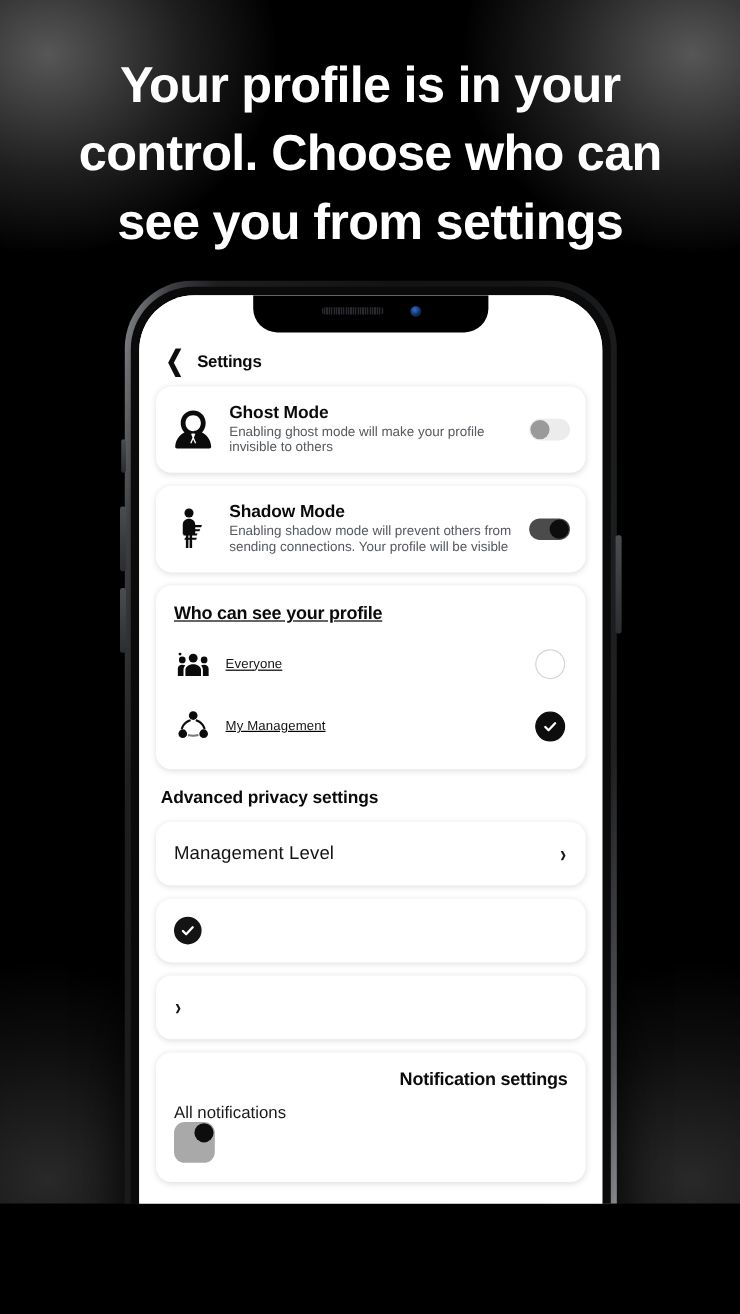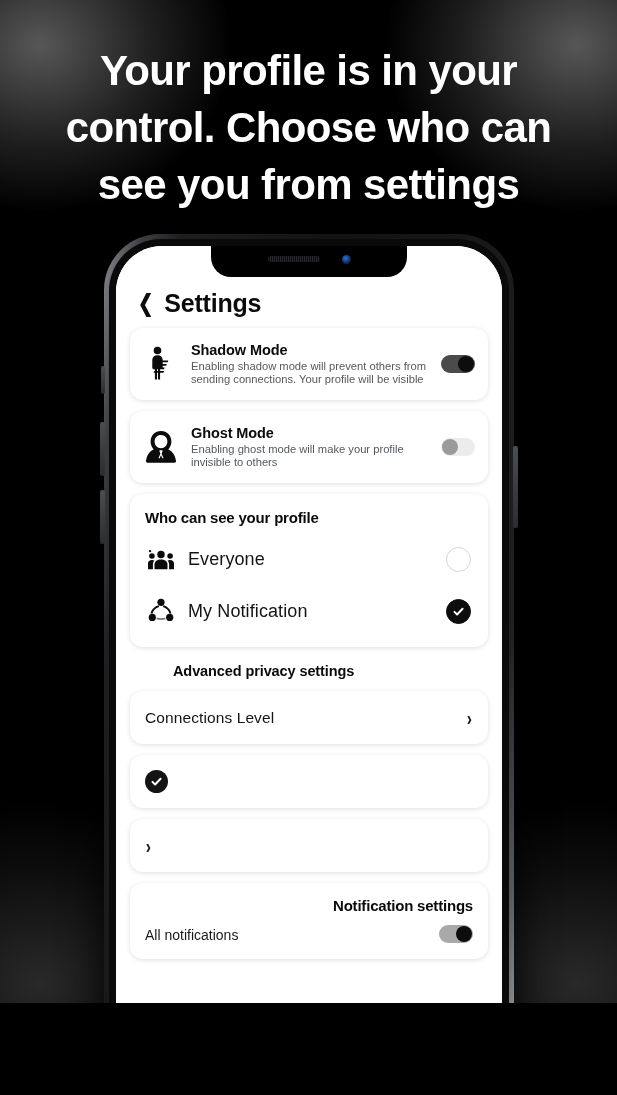--- a/index.html
+++ b/index.html
@@ -149,21 +149,21 @@
     padding: 43px 0 10px 6px;
   }
   #nav .chev {
     font-size: 23px;
     line-height: 1;
     color: #0d0d0d;
     font-weight: 700;
     transform: scaleX(0.8);
   }
   #nav-title {
-    font-size: 25px;
+    font-size: 14px;
     font-weight: 700;
     color: #0b0b0b;
     letter-spacing: -0.2px;
   }
 
   .card {
     background: #ffffff;
     border-radius: 13px;
     box-shadow: 0 1px 5px rgba(0,0,0,0.13);
     margin-bottom: 11px;
@@ -213,21 +213,21 @@
     border-radius: 50%;
   }
   .toggle.off { background: #ececec; }
   .toggle.off .knob { left: 1px; background: #9a9a9a; }
   .toggle.on  { background: #4b4b4b; }
   .toggle.on  .knob { right: 1px; background: #0d0d0d; }
   .toggle.on-light { background: #a9a9a9; }
   .toggle.on-light .knob { right: 1px; background: #0d0d0d; }
 
   
-  #who-card { padding: 15px 15px 16px 15px; margin-bottom: 13px; }
+  #who-card { padding: 15px 15px 16px 15px; margin-bottom: 13px; text-decoration: underline; }
   #who-title {
     font-size: 15px;
     font-weight: 700;
     color: #0b0b0b;
     margin-bottom: 14px;
     letter-spacing: -0.2px;
   }
   .opt-row {
     display: flex;
     align-items: center;
@@ -236,41 +236,41 @@
     margin-bottom: 12px;
   }
   .opt-row:last-child { margin-bottom: 0; }
   .opt-icon {
     width: 28px; flex: 0 0 28px;
     display: flex; align-items: center; justify-content: center;
     color: #000;
   }
   .opt-label {
     flex: 1 1 auto;
-    font-size: 18px;
+    font-size: 11px;
     color: #141414;
     letter-spacing: 0.1px;
   }
   .radio {
     width: 25px; height: 25px;
     flex: 0 0 25px;
     border-radius: 50%;
     border: 1.6px solid #d5d5d5;
     background: #fff;
   }
   .radio.checked {
     border-color: #0d0d0d;
     background: #0d0d0d;
     display: flex; align-items: center; justify-content: center;
   }
   .radio.checked svg { display: block; }
   .radio:not(.checked) svg { display: none; }
 
   
-  #adv-head { padding: 3px 4px 9px 4px; margin-left: 39px; }
+  #adv-head { padding: 3px 4px 9px 4px; }
   #adv-title {
     font-size: 14.5px;
     font-weight: 700;
     color: #0b0b0b;
     margin-bottom: 3px;
     letter-spacing: -0.1px;
   }
   #adv-desc {
     font-size: 11.8px;
     line-height: 14px;
@@ -308,21 +308,21 @@
   
   #notif-card { padding: 14px 15px 16px 15px; margin-bottom: 0; }
   #notif-title {
     font-size: 15px;
     font-weight: 700;
     color: #0b0b0b;
     margin-bottom: 11px;
     letter-spacing: -0.2px;
     text-align: right;
   }
-  #notif-row { display: flex; align-items: flex-end; }
+  #notif-row { display: flex; align-items: flex-start; flex-direction: column; }
   #notif-label {
     flex: 1 1 auto;
     font-size: 14px;
     color: #1a1a1a;
   }
 </style>
 </head>
 <body>
 
 <div id="stage">
@@ -346,54 +346,54 @@
         <div id="notch">
           <div id="speaker"></div>
           <div id="camera"></div>
         </div>
 
         <div id="app">
 
           <div id="nav">
             <span class="chev">❮</span>
             <span id="nav-title">Settings</span>
+          </div>
+
+          <div class="card">
+            <div class="mode-row">
+              <div class="mode-icon">
+                <svg width="32" height="34" viewBox="0 0 32 34" fill="#0b0b0b">
+                  <path d="M16 1C9.9 1 5.6 5.6 5.6 11.6c0 3.1 1.2 5.9 3.1 7.8C4.4 21.3 1.5 25.6 1 31c-.1.9.6 1.7 1.5 1.7h27c.9 0 1.6-.8 1.5-1.7-.5-5.4-3.4-9.7-7.7-11.6 1.9-1.9 3.1-4.7 3.1-7.8C26.4 5.6 22.1 1 16 1zm0 4.1c3.8 0 6.4 2.9 6.4 6.5S19.8 18.3 16 18.3s-6.4-2.9-6.4-6.7S12.2 5.1 16 5.1z"></path>
+                  <path d="M16 20.2c-1 0-1.8.3-1.8.3l1.2 3.2-1.9 4.4 1 .5 1.5-3.3 1.5 3.3 1-.5-1.9-4.4 1.2-3.2s-.8-.3-1.8-.3z" fill="#ffffff"></path>
+                </svg>
+              </div>
+              <div class="mode-text">
+                <div class="mode-title">Ghost Mode</div>
+                <div class="mode-desc">Enabling ghost mode will make your profile invisible to others</div>
+              </div>
+              <div class="toggle off">
+                <div class="knob"></div>
+              </div>
+            </div>
           </div>
 
           <div class="card">
             <div class="mode-row">
               <div class="mode-icon">
                 <svg width="32" height="36" viewBox="0 0 32 36" fill="#0b0b0b">
                   <circle cx="12.5" cy="4.5" r="3.8"></circle>
                   <path d="M12.5 9.2c-3 0-5.2 2-5.2 4.9v8.3h2.6v11.2h2.1V22.4h1v11.2h2.1V22.4h2.6v-8.3c0-2.9-2.2-4.9-5.2-4.9z"></path>
                   <path d="M17.8 14.6h11.4v1.7H17.8zM15.6 18.1h13.6v1.7H15.6zM17.2 21.6h11.2v1.7H17.2zM19.4 25.1h9.8v1.7h-9.8z" transform="skewX(-22)"></path>
                 </svg>
               </div>
               <div class="mode-text">
                 <div class="mode-title">Shadow Mode</div>
                 <div class="mode-desc">Enabling shadow mode will prevent others from sending connections. Your profile will be visible</div>
               </div>
               <div class="toggle on">
-                <div class="knob"></div>
-              </div>
-            </div>
-          </div>
-
-          <div class="card">
-            <div class="mode-row">
-              <div class="mode-icon">
-                <svg width="32" height="34" viewBox="0 0 32 34" fill="#0b0b0b">
-                  <path d="M16 1C9.9 1 5.6 5.6 5.6 11.6c0 3.1 1.2 5.9 3.1 7.8C4.4 21.3 1.5 25.6 1 31c-.1.9.6 1.7 1.5 1.7h27c.9 0 1.6-.8 1.5-1.7-.5-5.4-3.4-9.7-7.7-11.6 1.9-1.9 3.1-4.7 3.1-7.8C26.4 5.6 22.1 1 16 1zm0 4.1c3.8 0 6.4 2.9 6.4 6.5S19.8 18.3 16 18.3s-6.4-2.9-6.4-6.7S12.2 5.1 16 5.1z"></path>
-                  <path d="M16 20.2c-1 0-1.8.3-1.8.3l1.2 3.2-1.9 4.4 1 .5 1.5-3.3 1.5 3.3 1-.5-1.9-4.4 1.2-3.2s-.8-.3-1.8-.3z" fill="#ffffff"></path>
-                </svg>
-              </div>
-              <div class="mode-text">
-                <div class="mode-title">Ghost Mode</div>
-                <div class="mode-desc">Enabling ghost mode will make your profile invisible to others</div>
-              </div>
-              <div class="toggle off">
                 <div class="knob"></div>
               </div>
             </div>
           </div>
 
           <div class="card" id="who-card">
             <div id="who-title">Who can see your profile</div>
 
             <div class="opt-row">
               <div class="opt-icon">
@@ -417,35 +417,35 @@
               <div class="opt-icon">
                 <svg width="26" height="26" viewBox="0 0 26 26" fill="#0b0b0b">
                   <circle cx="13" cy="4.3" r="3.6"></circle>
                   <circle cx="4.3" cy="19.4" r="3.6"></circle>
                   <circle cx="21.7" cy="19.4" r="3.6"></circle>
                   <path d="M10.6 7.3C6.7 8.3 3.6 11.4 2.6 15.3l1.7.5c.9-3.3 3.5-5.9 6.8-6.8z"></path>
                   <path d="M15.4 7.3l-.5 1.7c3.3.9 5.9 3.5 6.8 6.8l1.7-.5c-1-3.9-4.1-7-8-8z"></path>
                   <path d="M8.4 21.3l.5-1.7c2.7.8 5.5.8 8.2 0l.5 1.7c-3 .9-6.2.9-9.2 0z" opacity="0.55"></path>
                 </svg>
               </div>
-              <div class="opt-label">My Notification</div>
+              <div class="opt-label">My Management</div>
               <div class="radio checked">
                 <svg width="13" height="13" viewBox="0 0 16 16" fill="none" stroke="#ffffff" stroke-width="2.4" stroke-linecap="round" stroke-linejoin="round">
                     <path d="M3 8.4l3.3 3.3L13 4.6"></path>
                   </svg>
               </div>
             </div>
           </div>
 
           <div id="adv-head">
             <div id="adv-title">Advanced privacy settings</div>
           </div>
 
           <div class="card nav-card">
-            <div class="nav-card-label">Connections Level</div>
+            <div class="nav-card-label">Management Level</div>
             <span class="chev-right">›</span>
           </div>
 
           <div class="card nav-card">
             <span class="check-dark">
               <svg width="13" height="13" viewBox="0 0 16 16" fill="none" stroke="#ffffff" stroke-width="2.4" stroke-linecap="round" stroke-linejoin="round">
                   <path d="M3 8.4l3.3 3.3L13 4.6"></path>
                 </svg>
             </span>
           </div>

